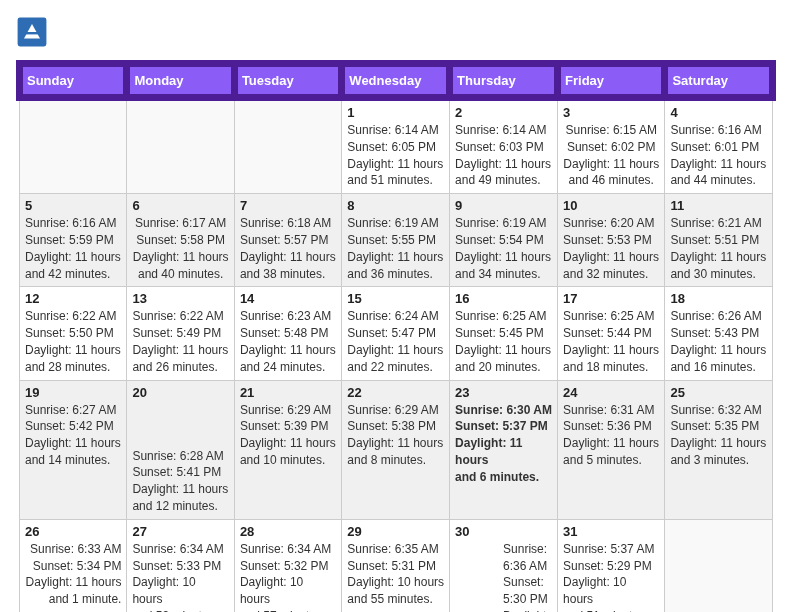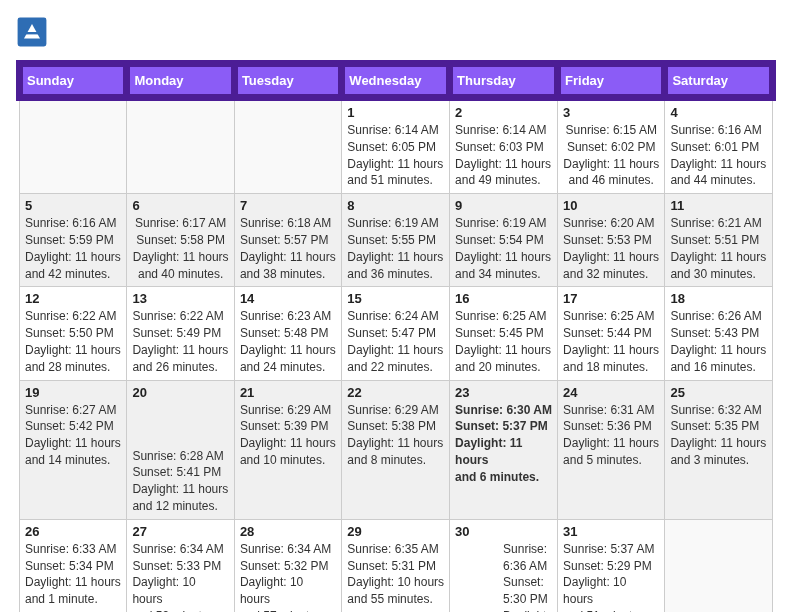--- a/index.html
+++ b/index.html
@@ -303,21 +303,21 @@
           <span class="day-num">25</span>
           <div class="day-info" style="white-space: pre-line;">Sunrise: 6:32 AM
 Sunset: 5:35 PM
 Daylight: 11 hours
 and 3 minutes.</div>
         </td>
       </tr>
       <tr>
         <td>
           <span class="day-num">26</span>
-          <div class="day-info" style="white-space: pre-line;">Sunrise: 6:33 AM
+          <div class="day-info" style="white-space: pre-line; text-align: right;">Sunrise: 6:33 AM
 Sunset: 5:34 PM
 Daylight: 11 hours
 and 1 minute.</div>
         </td>
         <td>
           <span class="day-num">27</span>
           <div class="day-info" style="white-space: pre-line;">Sunrise: 6:34 AM
 Sunset: 5:33 PM
 Daylight: 10 hours
 and 59 minutes.</div>

